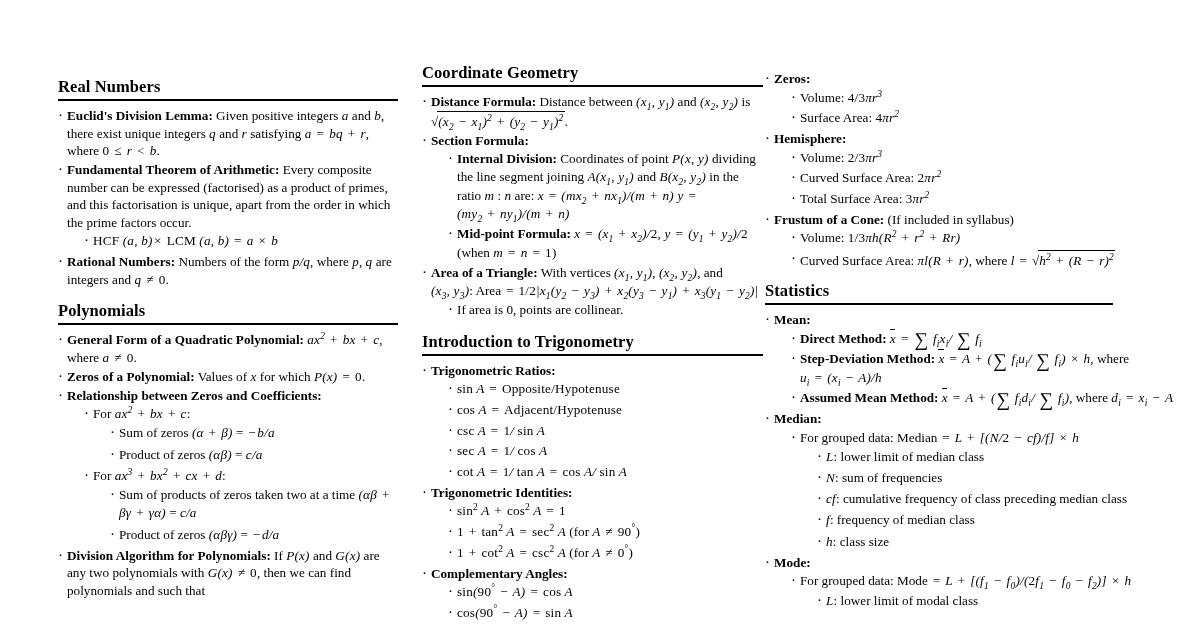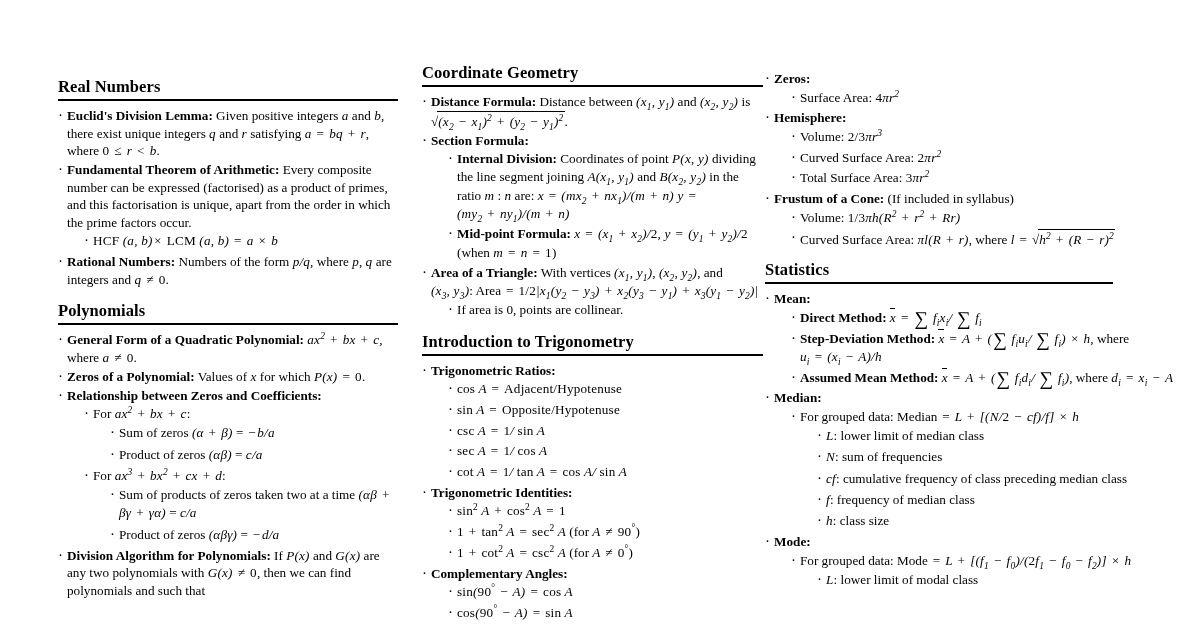--- a/index.html
+++ b/index.html
@@ -302,22 +302,22 @@
       <div class="sec">
         <div class="sec-head">Introduction to Trigonometry</div>
         <div class="sec-rule"></div>
 
         <ul class="lvl l1">
           <li>
             <span class="btxt">
               <b>Trigonometric Ratios:</b>
             </span>
             <ul class="lvl l2">
+              <li><span class="m"><span class="mr">sin</span> A <span class="op">=</span> <span class="mr">Opposite/Hypotenuse</span></span></li>
               <li><span class="m"><span class="mr">cos</span> A <span class="op">=</span> <span class="mr">Adjacent/Hypotenuse</span></span></li>
-              <li><span class="m"><span class="mr">sin</span> A <span class="op">=</span> <span class="mr">Opposite/Hypotenuse</span></span></li>
               <li><span class="m"><span class="mr">csc</span> A <span class="op">=</span> <span class="mr">1</span>/ <span class="mr">sin</span> A</span></li>
               <li><span class="m"><span class="mr">sec</span> A <span class="op">=</span> <span class="mr">1</span>/ <span class="mr">cos</span> A</span></li>
               <li><span class="m"><span class="mr">cot</span> A <span class="op">=</span> <span class="mr">1</span>/ <span class="mr">tan</span> A <span class="op">=</span> <span class="mr">cos</span> A/ <span class="mr">sin</span> A</span></li>
             </ul>
           </li>
 
           <li>
             <span class="btxt">
               <b>Trigonometric Identities:</b>
             </span>
@@ -342,20 +342,21 @@
       </div>
     </div>
 
     <div class="col col-3">
 
       <div class="sec tight">
         <ul class="lvl l1">
           <li>
             <span class="btxt"><b>Zeros:</b></span>
             <ul class="lvl l2">
+              <li>Volume: <span class="m"><span class="mr">4/3</span>πr<sup>3</sup></span></li>
               <li>Surface Area: <span class="m"><span class="mr">4</span>πr<sup>2</sup></span></li>
             </ul>
           </li>
 
           <li>
             <span class="btxt"><b>Hemisphere:</b></span>
             <ul class="lvl l2">
               <li>Volume: <span class="m"><span class="mr">2/3</span>πr<sup>3</sup></span></li>
               <li>Curved Surface Area: <span class="m"><span class="mr">2</span>πr<sup>2</sup></span></li>
               <li>Total Surface Area: <span class="m"><span class="mr">3</span>πr<sup>2</sup></span></li>

